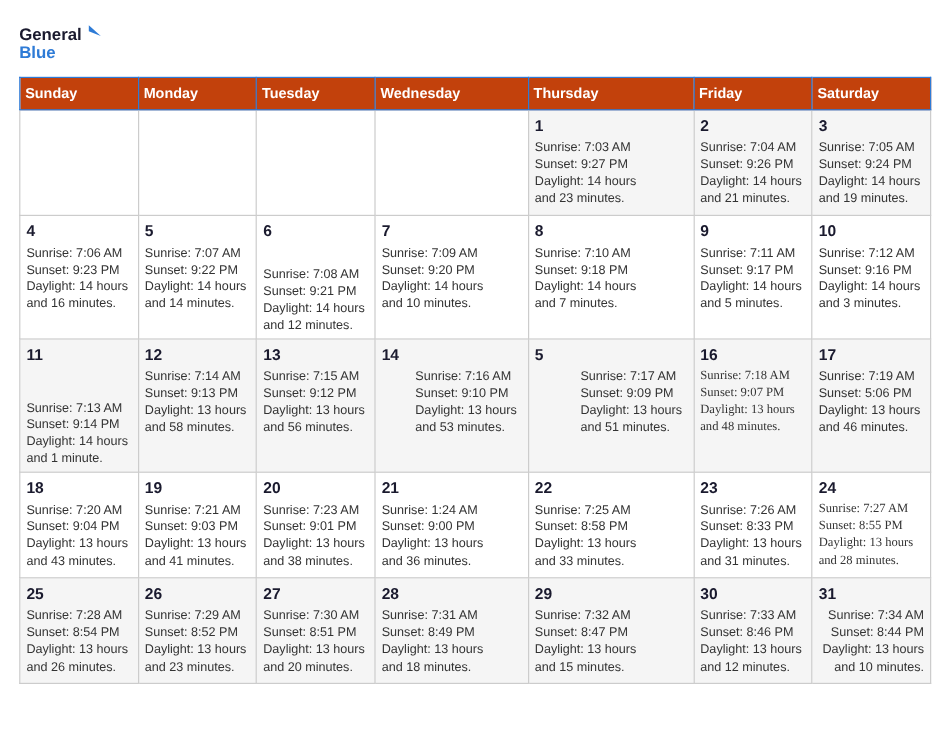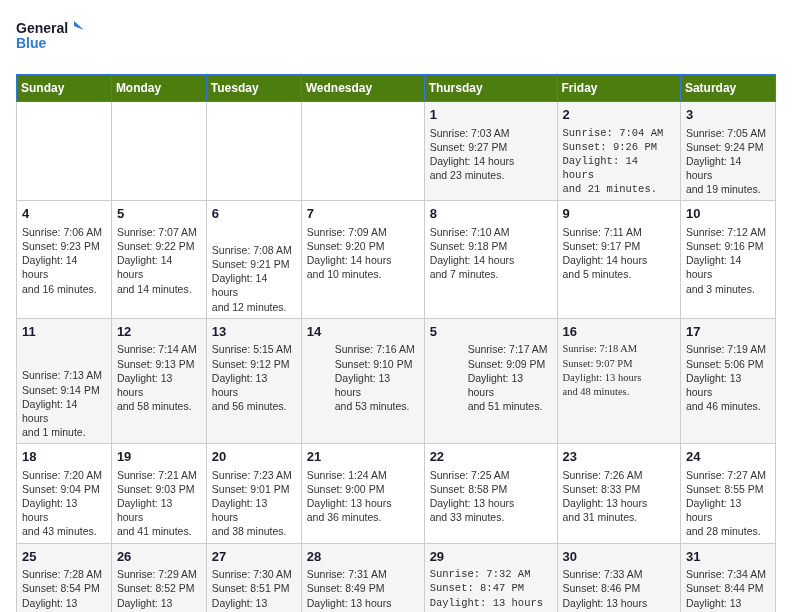--- a/index.html
+++ b/index.html
@@ -7,21 +7,21 @@
       font-family: Arial, sans-serif;
       background: #fff;
       width: 792px;
       min-height: 612px;
       padding: 16px;
     }
     .header-area {
       display: flex;
       align-items: flex-start;
       justify-content: space-between;
-      margin-bottom: 18px;
+      margin-bottom: 8px;
     }
     .logo {
       display: flex;
       align-items: center;
       gap: 4px;
     }
     .title-area {
       text-align: right;
     }
     .main-title {
@@ -32,21 +32,21 @@
     .subtitle {
       font-size: 15px;
       color: #333;
     }
     table {
       width: 100%;
       border-collapse: collapse;
       font-size: 11px;
     }
     thead tr {
-      background: #4d7c0f;
+      background: #c2410c;
       color: #fff;
     }
     thead th {
       padding: 6px 4px;
       text-align: left;
       font-size: 12px;
       font-weight: bold;
       border: 1px solid #2e7bd6;
     }
     tbody tr {
@@ -119,21 +119,21 @@
         <td class="empty-cell"></td>
         <td>
           <span class="day-num">1</span>
           <div class="cell-text" style="white-space: pre-line;">Sunrise: 7:03 AM
 Sunset: 9:27 PM
 Daylight: 14 hours
 and 23 minutes.</div>
         </td>
         <td>
           <span class="day-num">2</span>
-          <div class="cell-text" style="white-space: pre-line; font-family: Liberation Mono, monospace;">Sunrise: 7:04 AM
+          <div class="cell-text" style="white-space: pre-line;">Sunrise: 7:04 AM
 Sunset: 9:26 PM
 Daylight: 14 hours
 and 21 minutes.</div>
         </td>
         <td>
           <span class="day-num">3</span>
           <div class="cell-text" style="white-space: pre-line;">Sunrise: 7:05 AM
 Sunset: 9:24 PM
 Daylight: 14 hours
 and 19 minutes.</div>
@@ -200,21 +200,21 @@
         </td>
         <td>
           <span class="day-num">12</span>
           <div class="cell-text" style="white-space: pre-line;">Sunrise: 7:14 AM
 Sunset: 9:13 PM
 Daylight: 13 hours
 and 58 minutes.</div>
         </td>
         <td>
           <span class="day-num">13</span>
-          <div class="cell-text" style="white-space: pre-line;">Sunrise: 5:15 AM
+          <div class="cell-text" style="white-space: pre-line;">Sunrise: 7:15 AM
 Sunset: 9:12 PM
 Daylight: 13 hours
 and 56 minutes.</div>
         </td>
         <td>
           <span class="day-num">14</span>
           <div class="cell-text" style="white-space: pre-line; margin-left: 28px;">Sunrise: 7:16 AM
 Sunset: 9:10 PM
 Daylight: 13 hours
 and 53 minutes.</div>
@@ -279,21 +279,21 @@
         </td>
         <td>
           <span class="day-num">23</span>
           <div class="cell-text" style="white-space: pre-line;">Sunrise: 7:26 AM
 Sunset: 8:33 PM
 Daylight: 13 hours
 and 31 minutes.</div>
         </td>
         <td>
           <span class="day-num">24</span>
-          <div class="cell-text" style="white-space: pre-line;">Sunrise: 7:27 AM
+          <div class="cell-text" style="white-space: pre-line; font-family: Liberation Serif, serif;">Sunrise: 7:27 AM
 Sunset: 8:55 PM
 Daylight: 13 hours
 and 28 minutes.</div>
         </td>
       </tr>
       <tr>
         <td>
           <span class="day-num">25</span>
           <div class="cell-text" style="white-space: pre-line;">Sunrise: 7:28 AM
 Sunset: 8:54 PM
@@ -316,34 +316,34 @@
         </td>
         <td>
           <span class="day-num">28</span>
           <div class="cell-text" style="white-space: pre-line;">Sunrise: 7:31 AM
 Sunset: 8:49 PM
 Daylight: 13 hours
 and 18 minutes.</div>
         </td>
         <td>
           <span class="day-num">29</span>
-          <div class="cell-text" style="white-space: pre-line; font-family: Liberation Mono, monospace;">Sunrise: 7:32 AM
+          <div class="cell-text" style="white-space: pre-line;">Sunrise: 7:32 AM
 Sunset: 8:47 PM
 Daylight: 13 hours
 and 15 minutes.</div>
         </td>
         <td>
           <span class="day-num">30</span>
           <div class="cell-text" style="white-space: pre-line;">Sunrise: 7:33 AM
 Sunset: 8:46 PM
 Daylight: 13 hours
 and 12 minutes.</div>
         </td>
         <td>
           <span class="day-num">31</span>
-          <div class="cell-text" style="white-space: pre-line;">Sunrise: 7:34 AM
+          <div class="cell-text" style="white-space: pre-line; text-align: right;">Sunrise: 7:34 AM
 Sunset: 8:44 PM
 Daylight: 13 hours
 and 10 minutes.</div>
         </td>
       </tr>
     </tbody>
 </table>
 
 </body></html>

